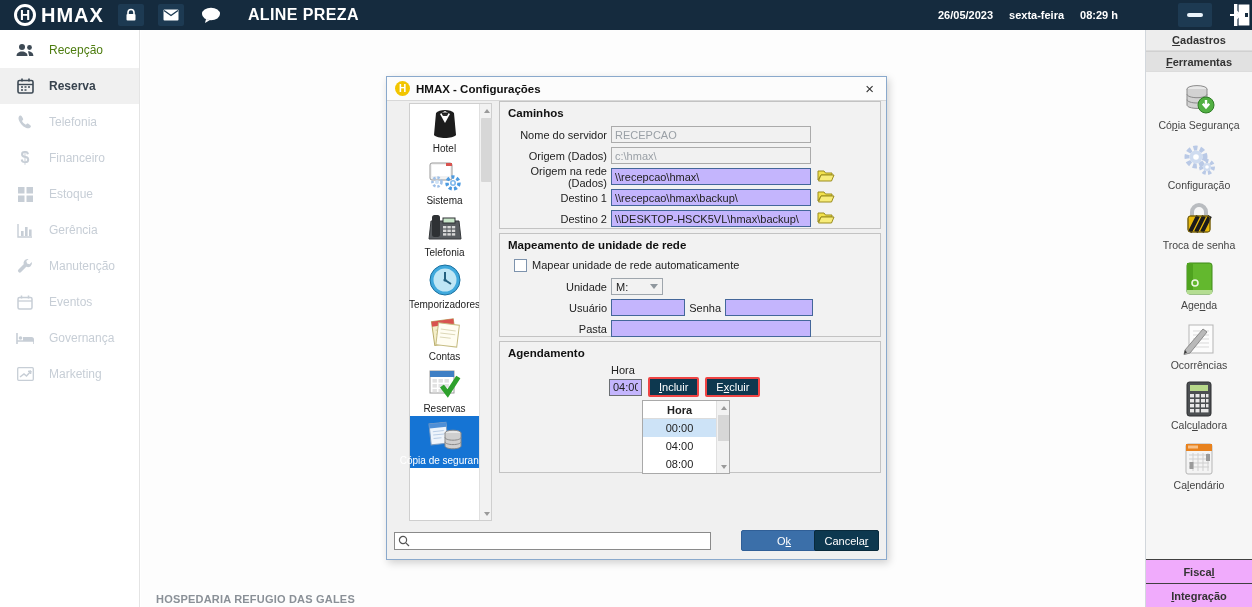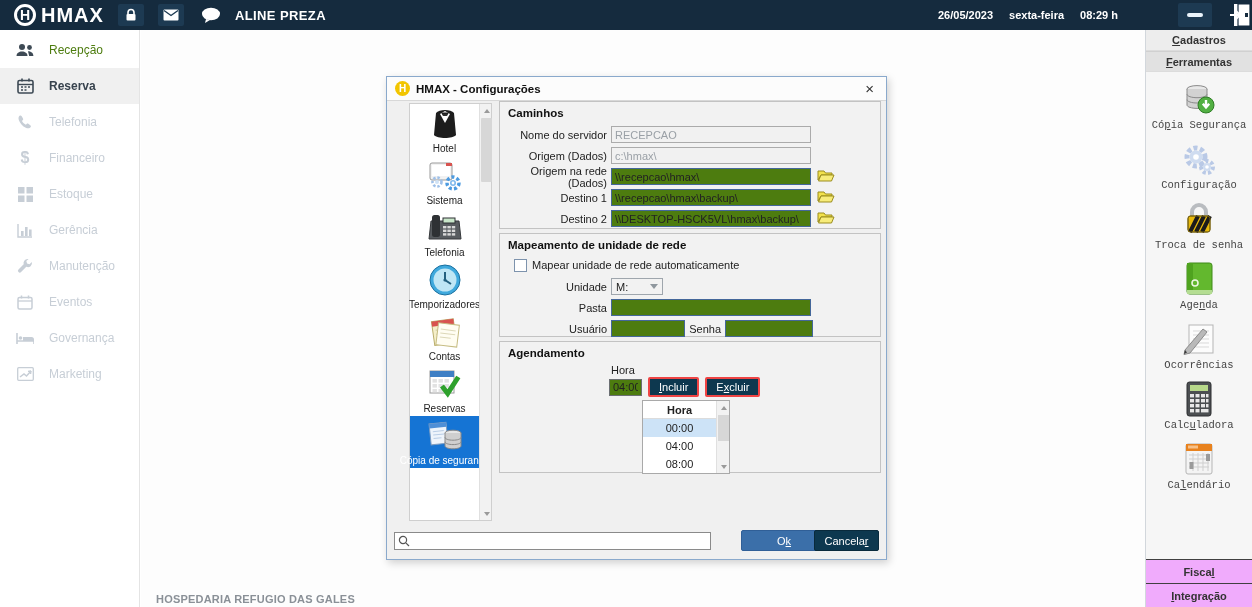--- a/index.html
+++ b/index.html
@@ -9,21 +9,21 @@
 
   
   .topbar { position:absolute; left:0; top:0; width:1252px; height:30px; background:#152b3e;
     display:flex; align-items:center; color:#fff; }
   .logo { display:flex; align-items:center; gap:5px; margin-left:14px; }
   .logo-circle { width:22px; height:22px; border:3px solid #fff; border-radius:50%;
     display:flex; align-items:center; justify-content:center; font-weight:bold; font-size:14px; }
   .logo-text { font-size:20px; font-weight:bold; letter-spacing:1px; }
   .tb-tile { width:26px; height:22px; background:#1d3a52; border-radius:2px; margin-left:14px;
     display:flex; align-items:center; justify-content:center; cursor:pointer; }
-  .tb-user { margin-left:11px; font-weight:bold; font-size:13px; letter-spacing:.4px;text-align:right; }
+  .tb-user { margin-left:24px; font-weight:bold; font-size:16px; letter-spacing:.4px;text-align:right; }
   .tb-spacer { flex:1; }
   .tb-date { font-weight:600; margin-right:16px; }
   .tb-min { width:34px; height:24px; background:#1d3a52; border-radius:2px; margin-right:18px;
     display:flex; align-items:center; justify-content:center; cursor:pointer; }
   .tb-min .dash { width:16px; height:4px; background:#eaf4fb; border-radius:2px; }
   .tb-exit { width:30px; height:26px; margin-right:-8px; cursor:pointer; }
 
   
   .sidebar { position:absolute; left:0; top:30px; width:140px; height:577px; background:#fff;
     border-right:1px solid #e4e4e4; padding-top:2px; }
@@ -33,21 +33,21 @@
   .nav-item.selected { background:#f0f0f0; font-weight:bold; color:#38434e; }
   .nav-item.disabled { color:#c7ced6; }
   .nav-item.disabled .nicon { color:#c7ced6; }
 
   
   .rightbar { position:absolute; right:0; top:30px; width:107px; height:577px; background:#f6f6f6;
     border-left:1px solid #d2d7dc; }
   .rb-header { height:21px; display:flex; align-items:center; justify-content:center;
     font-weight:600; color:#333; background:#ededed; border-bottom:1px solid #dcdcdc; cursor:pointer; }
   .rb-header.darker { background:#e1e1e1; border-top:1px solid #d0d0d0; }
-  .rb-tools { padding-top:8px;font-family:Liberation Mono, monospace; }
+  .rb-tools { padding-top:8px; }
   .rb-tool { display:flex; flex-direction:column; align-items:center; margin-bottom:9px; cursor:pointer; }
   .rb-tool .ticon { height:38px; display:flex; align-items:center; justify-content:center; }
   .rb-tool .tlabel { font-size:10.5px; color:#444; margin-top:1px; }
   .rb-bottom { position:absolute; bottom:0; left:0; right:0; }
   .rb-bottom .rb-header { background:#f0abfc; border-top:1px solid #404040; border-bottom:none; height:24px; }
 
   
   .workspace { position:absolute; left:141px; top:30px; width:1004px; height:583px; background:#fdfdfd; }
   .company { position:absolute; left:15px; bottom:8px; font-weight:bold; color:#8a9097; letter-spacing:.2px; }
 
@@ -78,21 +78,21 @@
   .tri-up { width:0; height:0; border-left:3.5px solid transparent; border-right:3.5px solid transparent; border-bottom:4.5px solid #9a9a9a; }
   .tri-down { width:0; height:0; border-left:3.5px solid transparent; border-right:3.5px solid transparent; border-top:4.5px solid #9a9a9a; }
   .vscroll .thumb { position:absolute; left:1px; width:11px; background:#d7d7d7; border-radius:1px; cursor:grab; }
 
   
   .dlg-content { position:absolute; left:112px; top:24px; width:382px; }
   .fset { position:absolute; left:0; width:382px; border:1px solid #c3c3c3; background:#f2f2f2; padding:5px 8px; }
   .fset .legend { font-weight:bold; font-size:11.5px; color:#111; margin-bottom:6px; }
   .frow { display:flex; align-items:center; margin-bottom:2px; height:19px; }
   .frow .flabel { width:99px; text-align:right; margin-right:4px; color:#222; }
-  .tb-input { height:17px; border:1px solid #44679a; background:#4d7c0f; font-size:11px;
+  .tb-input { height:17px; border:1px solid #44679a; background:#c4b5fd; font-size:11px;
     font-family:inherit; padding:0 3px; color:#222; }
   .tb-input.dis { border:1px solid #ababab; background:#f1f1f1; color:#9aa0a6; }
   .w200 { width:200px; } .w74 { width:74px; } .w88 { width:88px; } .w33 { width:33px; }
   .browse { width:22px; height:18px; border:none; background:transparent; margin-left:4px; cursor:pointer; padding:0; }
 
   .chkrow { display:flex; align-items:center; gap:5px; margin:2px 0 4px 6px; height:16px; cursor:pointer; }
   .chkbox { width:13px; height:13px; border:1px solid #7d93ad; background:#fff; }
   .ddl { width:52px; height:17px; border:1px solid #9fa6ad; background:#f2f2f2; display:flex;
     align-items:center; padding:0 4px; cursor:pointer; }
   .ddl .chev { margin-left:auto; width:0; height:0; border-left:4px solid transparent; border-right:4px solid transparent; border-top:5px solid #8f979e; }
@@ -554,28 +554,28 @@
           <span>Mapear unidade de rede automaticamente</span>
         </div>
         <div class="frow">
           <span class="flabel">Unidade</span>
           <div class="ddl">
             <span>M:</span>
             <span class="chev"></span>
           </div>
         </div>
         <div class="frow">
-          <span class="flabel">Pasta</span>
-          <input class="tb-input w200" value="" style="">
-        </div>
-        <div class="frow">
           <span class="flabel">Usuário</span>
           <input class="tb-input w74" value="" style="">
           <span style="width:36px;text-align:right;margin-right:4px;">Senha</span>
           <input class="tb-input w88" value="" style="">
+        </div>
+        <div class="frow">
+          <span class="flabel">Pasta</span>
+          <input class="tb-input w200" value="" style="">
         </div>
       </div>
 
       <div class="fset" style="top:240px;height:132px;">
         <div class="legend">Agendamento</div>
         <span class="ag-hora-label">Hora</span>
         <div class="ag-row">
           <input class="tb-input w33" style="border-color: rgb(107, 111, 115);" value="04:00">
           <button class="btn-dark"><u>I</u>ncluir</button>
           <button class="btn-dark">E<u>x</u>cluir</button>

